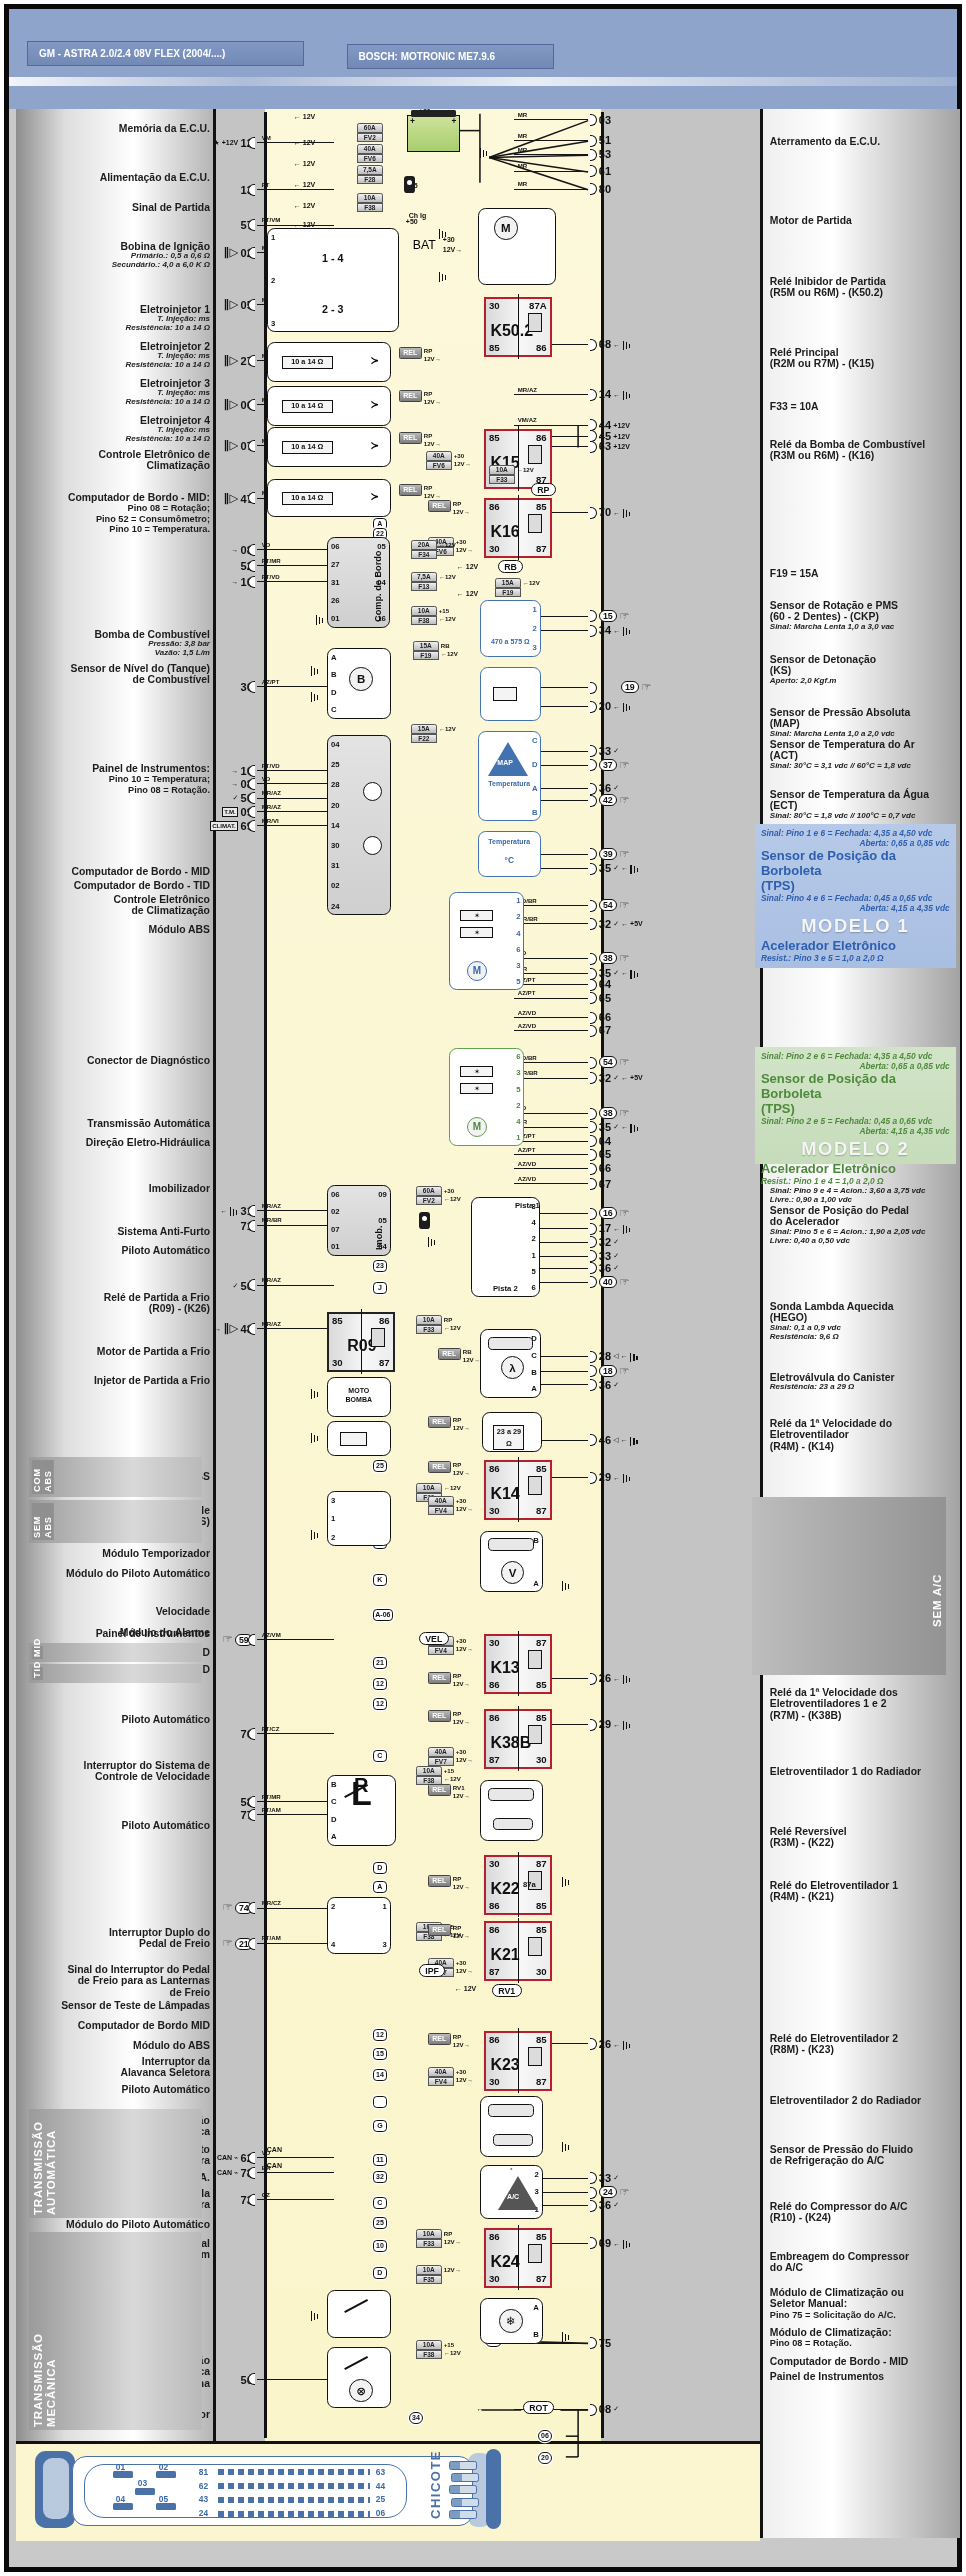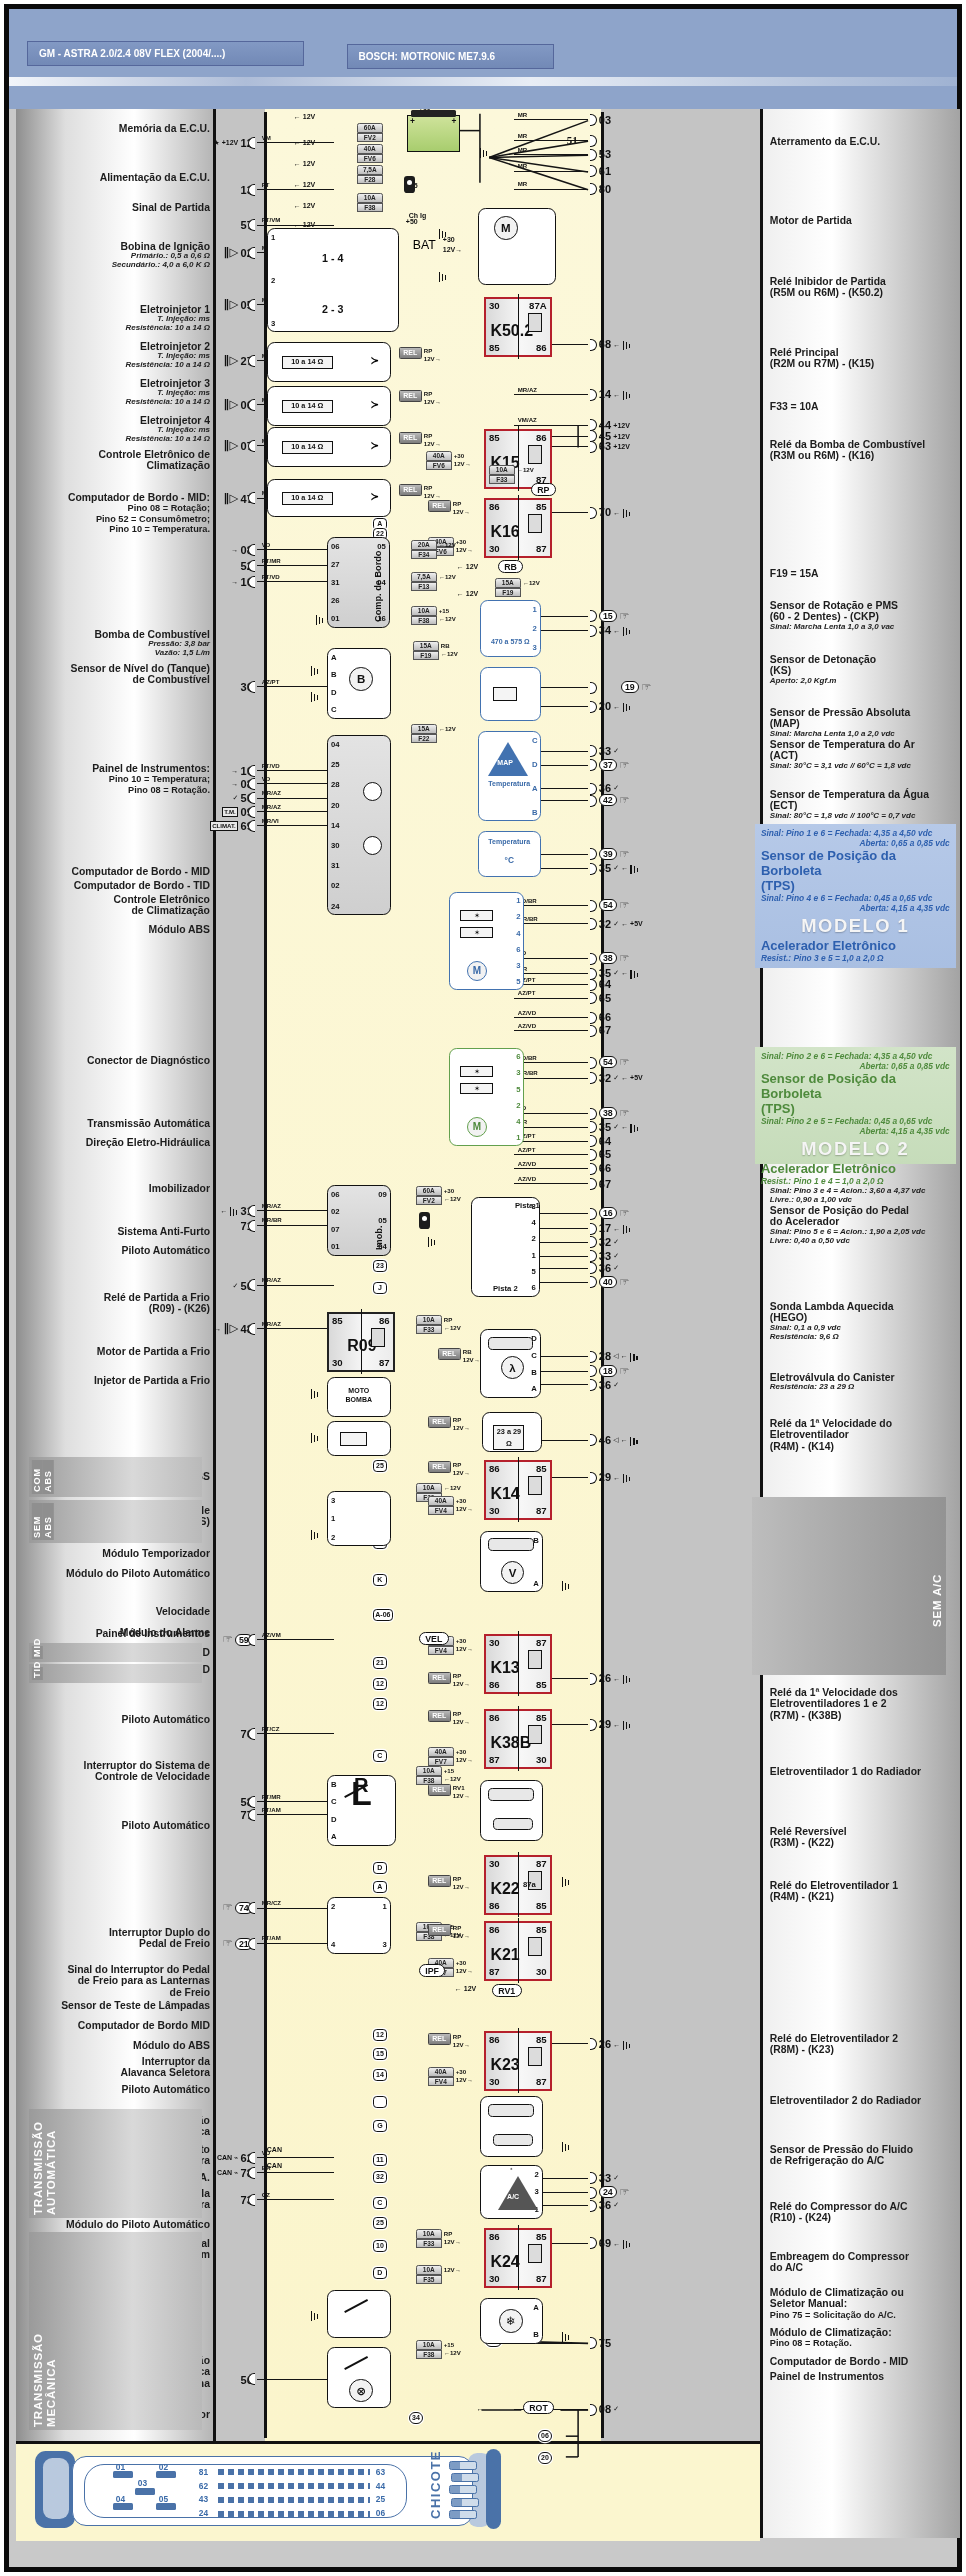--- a/index.html
+++ b/index.html
@@ -365,21 +365,21 @@
           <div class="ln-b">Sensor de Temperatura do Ar</div>
           <div class="ln-b">(ACT)</div>
           <div class="ln-i">Sinal: 30°C = 3,1 vdc // 60°C = 1,8 vdc</div>
         </div>
         <div class="slab R" style="top: 780px;">
           <div class="ln-b">Sensor de Temperatura da Água</div>
           <div class="ln-b">(ECT)</div>
           <div class="ln-i">Sinal: 80°C = 1,8 vdc // 100°C = 0,7 vdc</div>
         </div>
         <div class="slab R" style="top: 1178px;">
-          <div class="ln-i">Sinal: Pino 3 e 4 = Acion.: 3,60 a 4,37 vdc</div>
+          <div class="ln-i">Sinal: Pino 9 e 4 = Acion.: 3,60 a 3,75 vdc</div>
           <div class="ln-i">Livre.: 0,90 a 1,00 vdc</div>
           <div class="ln-b">Sensor de Posição do Pedal</div>
           <div class="ln-b">do Acelerador</div>
           <div class="ln-i">Sinal: Pino 5 e 6 = Acion.: 1,90 a 2,05 vdc</div>
           <div class="ln-i">Livre: 0,40 a 0,50 vdc</div>
         </div>
         <div class="slab R" style="top: 1292px;">
           <div class="ln-b">Sonda Lambda Aquecida</div>
           <div class="ln-b">(HEGO)</div>
           <div class="ln-i">Sinal: 0,1 a 0,9 vdc</div>
@@ -730,21 +730,21 @@
         <div class="wire" style="position: absolute; left: 248px; top: 2370px; width: 77px; height: 1.5px;"></div>
         <div class="wire" style="position: absolute; left: 505px; top: 110px; width: 74px; height: 1.5px;"></div>
         <div class="wlab" style="position: absolute; left: 509px; top: 102px;">MR</div>
         <div class="arc arcR" style="position: absolute; left: 581px; top: 105px; width: 6.1px; height: 10.7px;"></div>
         <div class="rpin" style="position: absolute; left: 590px; top: 104px; width: 146px; height: 15.3px;">
           <div class="pnum">03</div>
         </div>
         <div class="wire" style="position: absolute; left: 505px; top: 131px; width: 74px; height: 1.5px;"></div>
         <div class="wlab" style="position: absolute; left: 509px; top: 123px;">MR</div>
         <div class="arc arcR" style="position: absolute; left: 581px; top: 126px; width: 6.1px; height: 10.7px;"></div>
-        <div class="rpin" style="position: absolute; left: 558px; top: 124px; width: 146px; height: 15.3px; font-family: Liberation Serif, serif;">
+        <div class="rpin" style="position: absolute; left: 590px; top: 124px; width: 146px; height: 15.3px;">
           <div class="pnum">51</div>
         </div>
         <div class="wire" style="position: absolute; left: 505px; top: 145px; width: 74px; height: 1.5px;"></div>
         <div class="wlab" style="position: absolute; left: 509px; top: 137px;">MR</div>
         <div class="arc arcR" style="position: absolute; left: 581px; top: 140px; width: 6.1px; height: 10.7px;"></div>
         <div class="rpin" style="position: absolute; left: 590px; top: 138px; width: 146px; height: 15.3px;">
           <div class="pnum">53</div>
         </div>
         <div class="wire" style="position: absolute; left: 505px; top: 162px; width: 74px; height: 1.5px;"></div>
         <div class="wlab" style="position: absolute; left: 509px; top: 153px;">MR</div>

